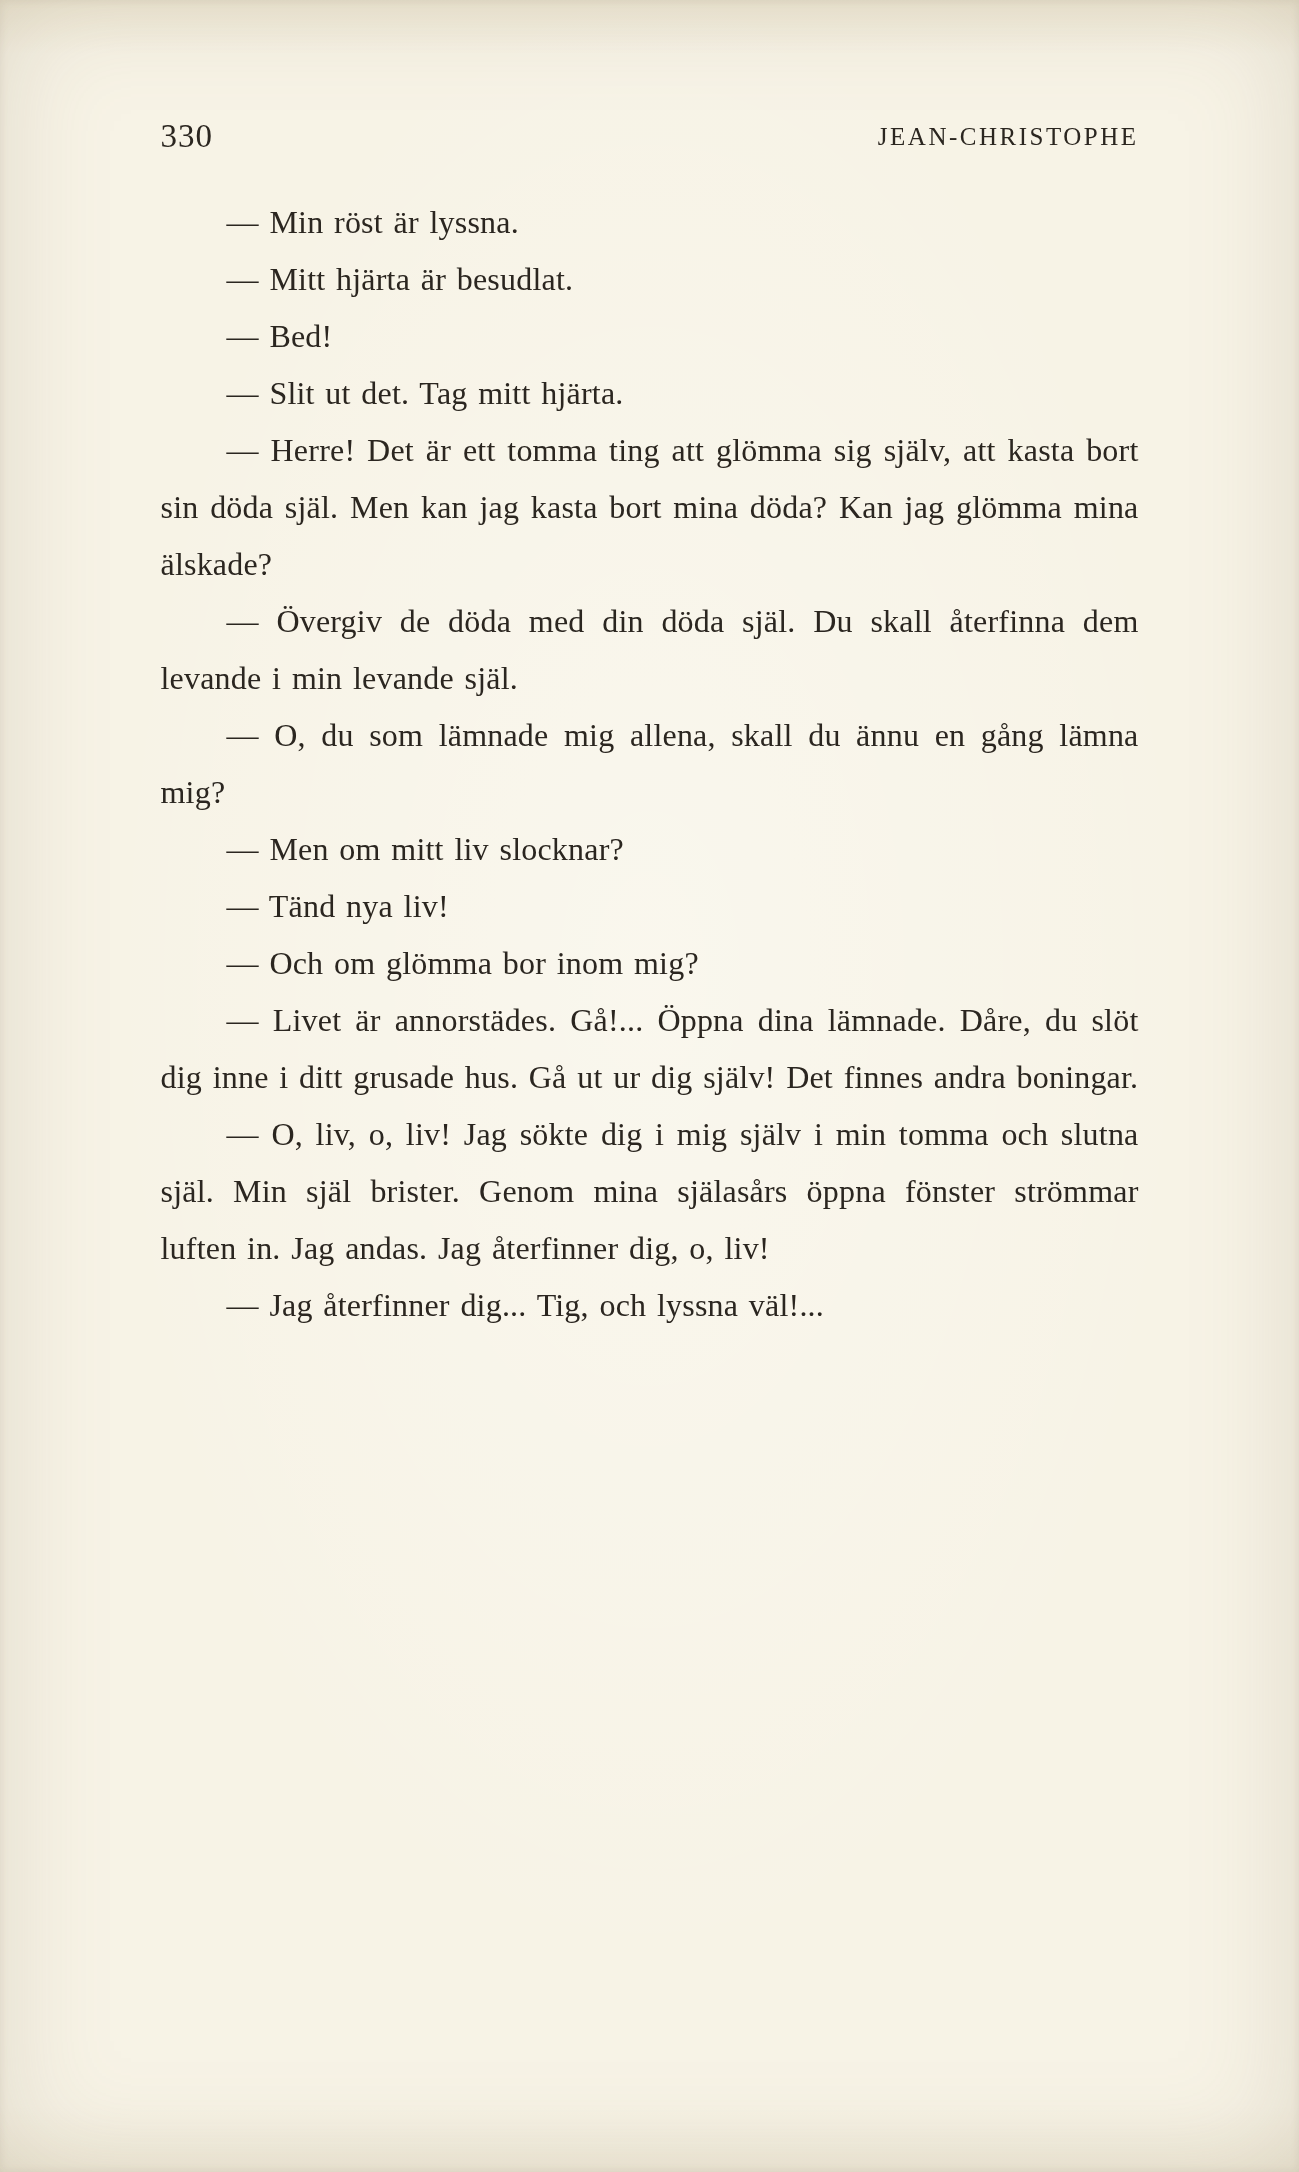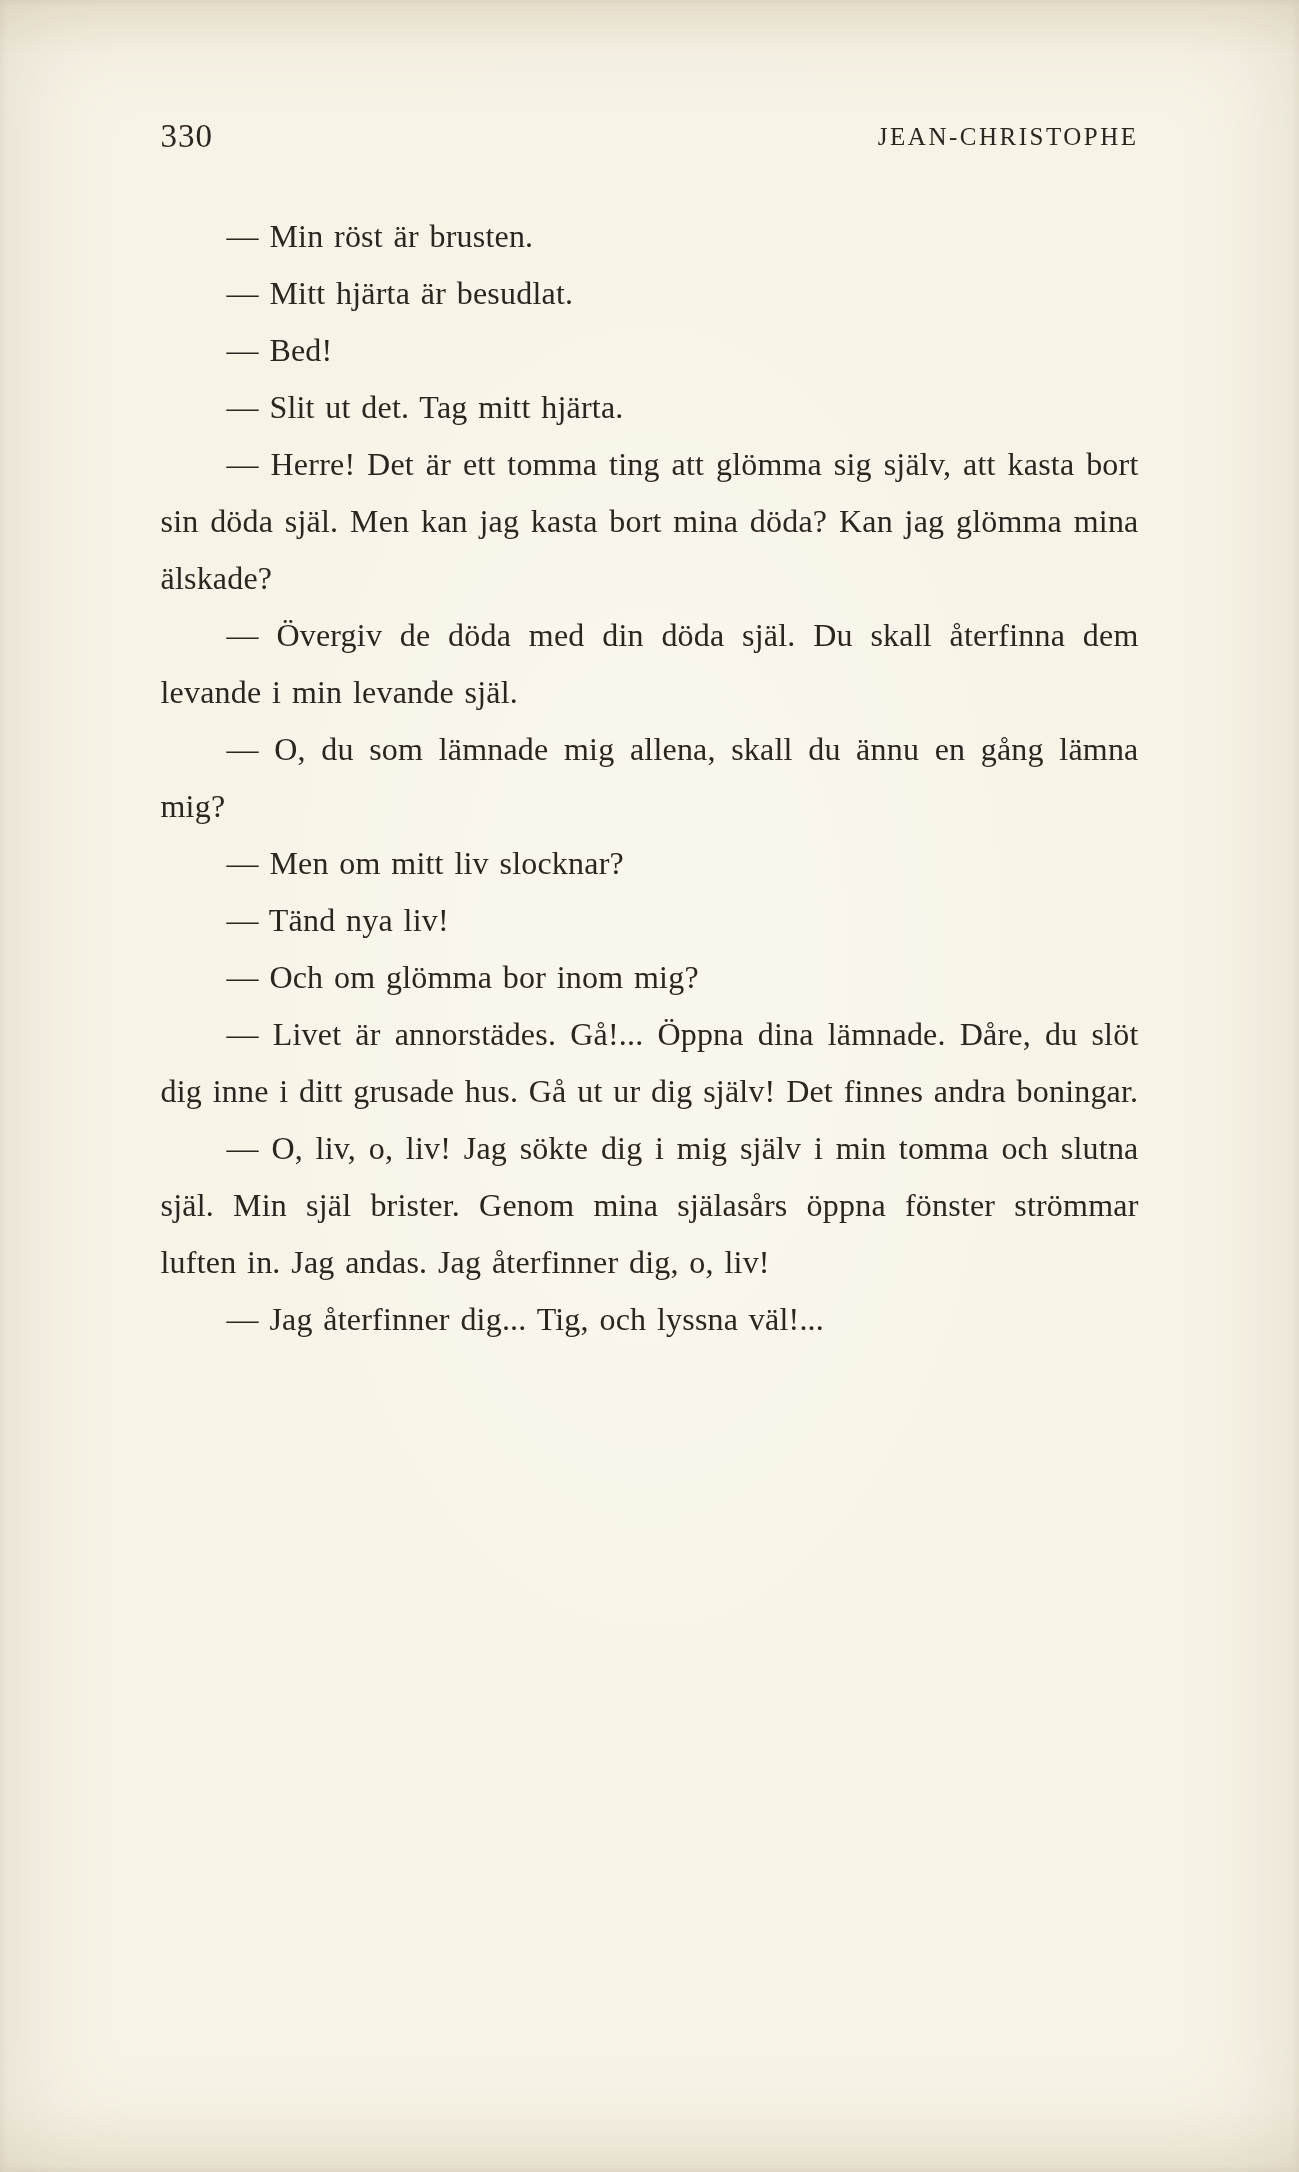--- a/index.html
+++ b/index.html
@@ -28,21 +28,21 @@
     padding-top: 118px;
   }
   .text-block {
     width: 978px;
     margin: 0 auto;
     position: relative;
   }
   .page-header {
     position: relative;
     height: 44px;
-    margin-bottom: 46px;
+    margin-bottom: 32px;
   }
   .page-number {
     position: absolute;
     left: 0;
     top: 0;
     font-size: 33px;
     letter-spacing: 1px;
   }
   .running-title {
     position: absolute;
@@ -69,21 +69,21 @@
 
 <div class="paper">
   <div class="text-block">
 
     <div class="page-header">
       <span class="page-number">330</span>
       <span class="running-title">JEAN-CHRISTOPHE</span>
     </div>
 
     <div class="body-text">
-      <p>— Min röst är brusten.</p>
+      <p>— Min röst är lyssna.</p>
       <p>— Mitt hjärta är besudlat.</p>
       <p>— Bed!</p>
       <p>— Slit ut det. Tag mitt hjärta.</p>
       <p>— Herre! Det är ett tomma ting att glömma sig själv, att kasta bort sin döda själ. Men kan jag kasta bort mina döda? Kan jag glömma mina älskade?</p>
       <p>— Övergiv de döda med din döda själ. Du skall återfinna dem levande i min levande själ.</p>
       <p>— O, du som lämnade mig allena, skall du ännu en gång lämna mig?</p>
       <p>— Men om mitt liv slocknar?</p>
       <p>— Tänd nya liv!</p>
       <p>— Och om glömma bor inom mig?</p>
       <p>— Livet är annorstädes. Gå!... Öppna dina lämnade. Dåre, du slöt dig inne i ditt grusade hus. Gå ut ur dig själv! Det finnes andra boningar.</p>

